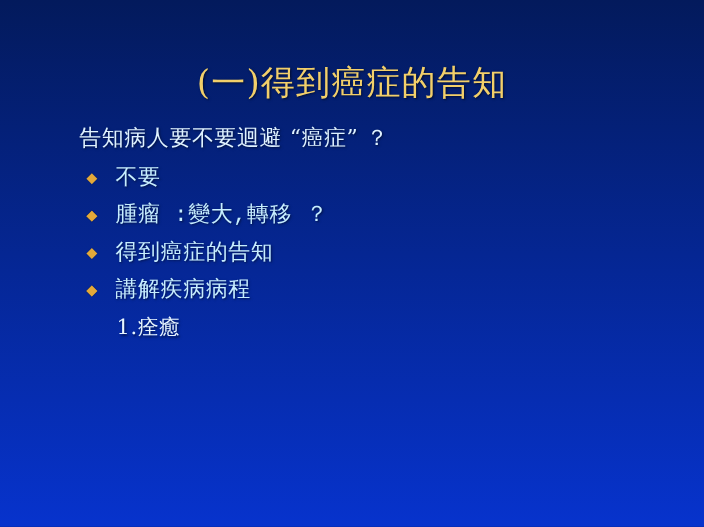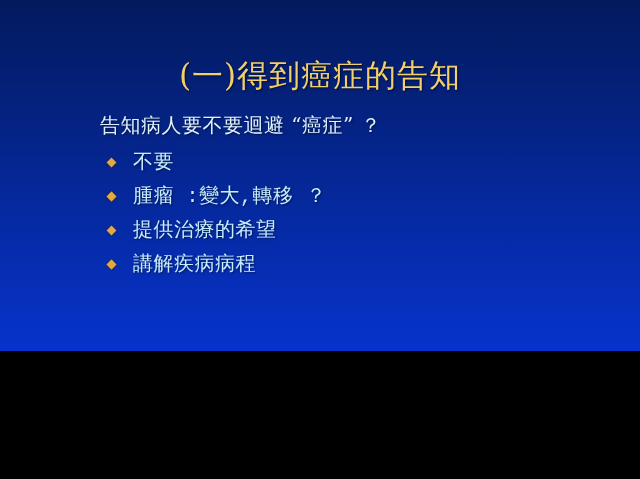--- a/index.html
+++ b/index.html
@@ -4,21 +4,21 @@
 <title>Slide</title>
 <style>
   html, body {
     margin: 0;
     padding: 0;
     background: #000;
   }
   #slide {
     position: relative;
     width: 640px;
-    height: 351px;
+    height: 479px;
     overflow: hidden;
     background: linear-gradient(to bottom,
         #031a5c 0%,
         #04206d 14%,
         #052486 30%,
         #062a9e 48%,
         #062eb4 66%,
         #0631c4 82%,
         #0733cd 100%);
     font-family: "DejaVu Sans", "Liberation Sans", sans-serif;
@@ -40,21 +40,21 @@
     line-height: 40px;
     letter-spacing: 1px;
     font-family: "DejaVu Serif", "Liberation Serif", serif;
     text-shadow: 1px 1px 2px rgba(0,0,0,0.55);
     white-space: nowrap;
   }
 
   
   #body-area {
     position: absolute;
-    left: 100px;
+    left: 72px;
     top: 113px;
     width: 540px;
   }
 
   .intro-line {
     color: #dff2ff;
     font-size: 20px;
     line-height: 24px;
     letter-spacing: 0.5px;
     font-family: "DejaVu Serif", "Liberation Serif", serif;
@@ -141,31 +141,34 @@
       </li>
 
 
       <li class="bullet-item">
         <span class="diamond" style="background: rgb(227, 169, 58);"></span>
         <span class="bullet-text">腫瘤 :變大,轉移 ？</span>
       </li>
 
       <li class="bullet-item">
         <span class="diamond" style="background: rgb(227, 169, 58);"></span>
-        <span class="bullet-text">提供治療的希望</span>
+        <span class="bullet-text">得到癌症的告知</span>
       </li>
 
       <li class="bullet-item">
         <span class="diamond" style="background: rgb(227, 169, 58);"></span>
       </li>
 
       <li class="bullet-item">
         <span class="diamond" style="background: rgb(227, 169, 58);"></span>
         <span class="bullet-text">講解疾病病程</span>
       </li>
 
     </ul>
 
     <ol class="sub-list">
+      <li class="sub-item">
+        <span class="sub-num">1.</span><span class="sub-text">痊癒</span>
+      </li>
     </ol>
 
   </div>
 </div>
 
 </body></html>

